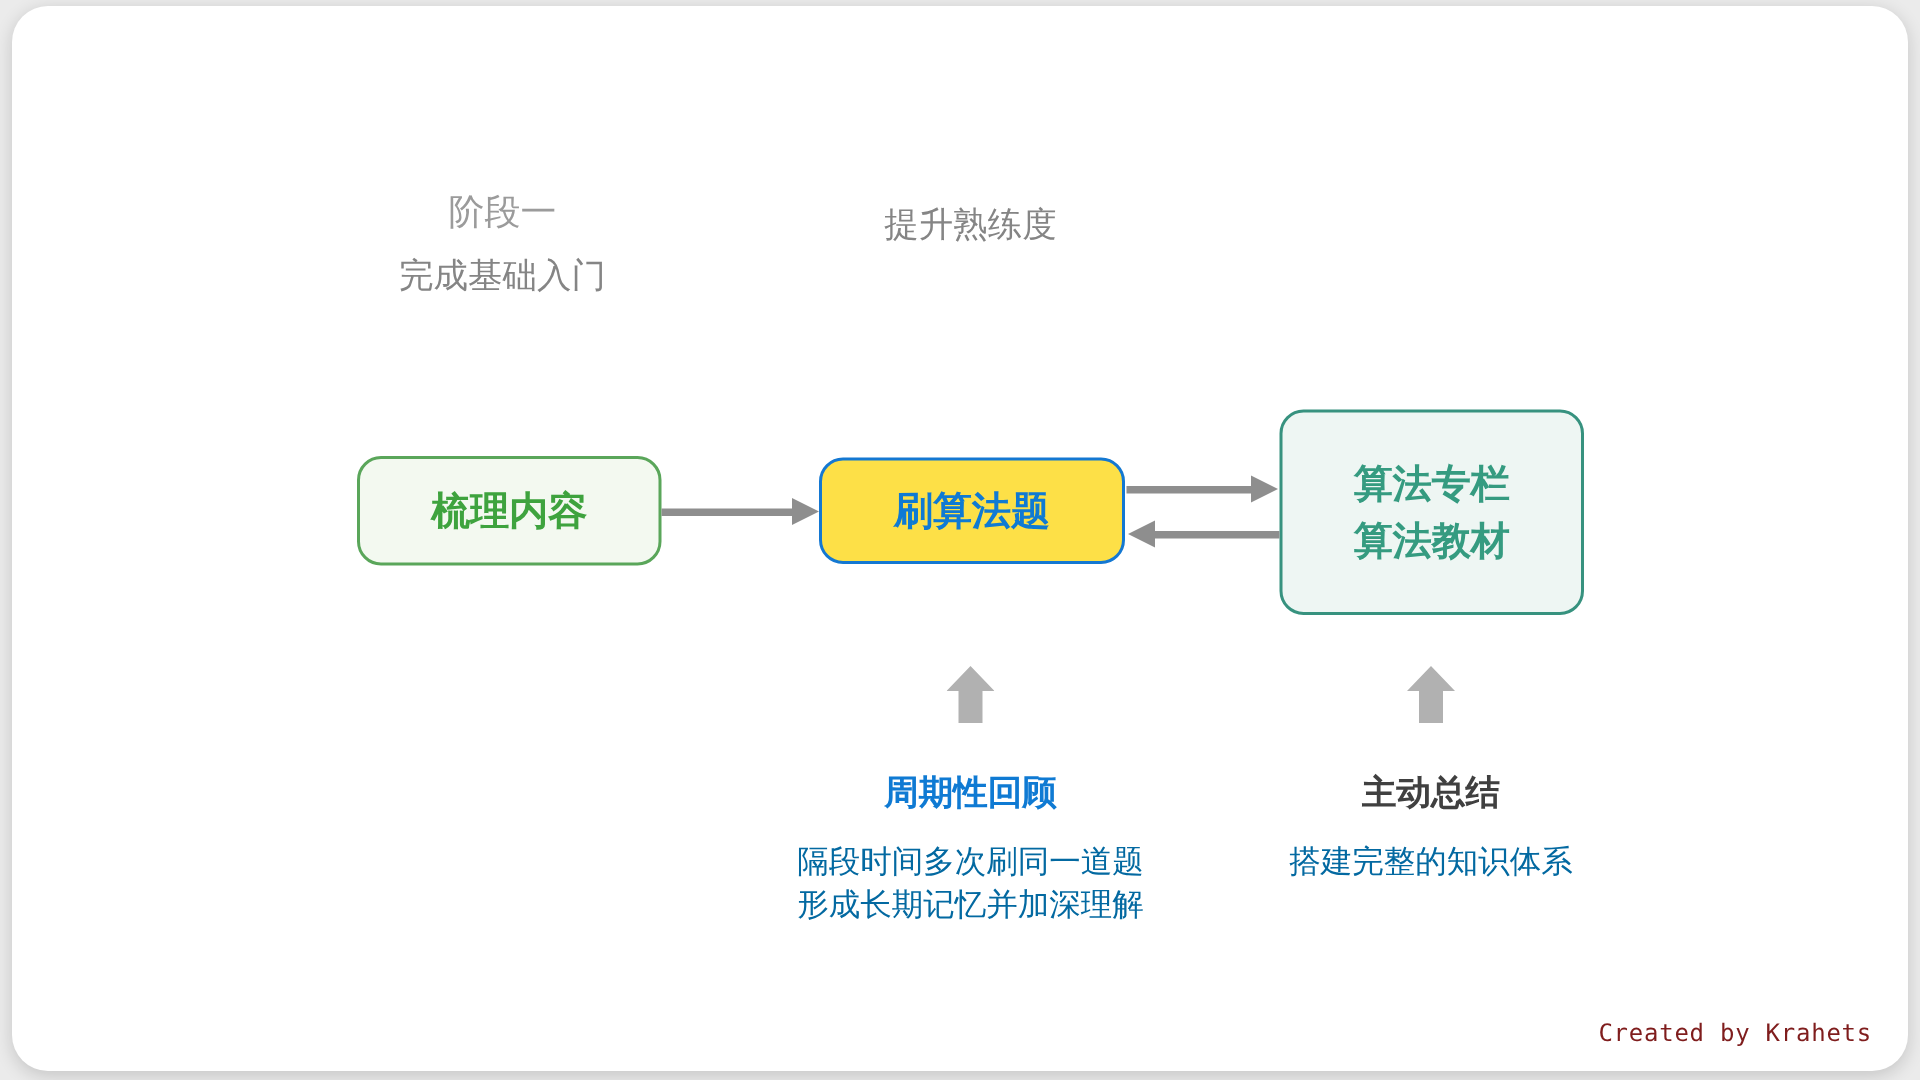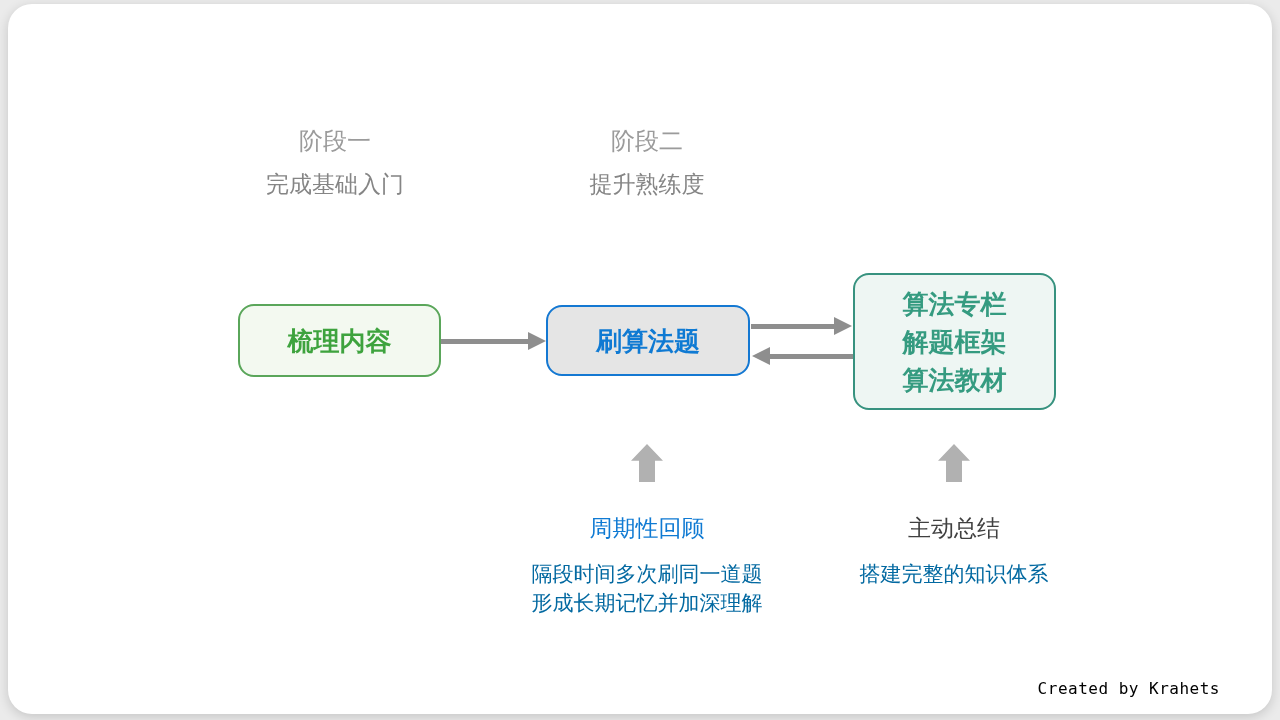--- a/index.html
+++ b/index.html
@@ -23,78 +23,76 @@
   .stage-subtitle { font-size: 23px; line-height: 32px; font-weight: normal; color: #858585; margin-top: 10px; }
 
   
   .node {
     display: flex; flex-direction: column; align-items: center; justify-content: center;
     border-radius: 16px; box-sizing: border-box;
     font-weight: bold; font-size: 26px;
   }
   .node-line { line-height: 38px; white-space: nowrap; }
   .node-green { border: 2.5px solid #5aa65a; background: #f3f9f0; color: #3ea33e; }
-  .node-blue  { border: 2.5px solid #1478d2; background: #e5e5e5; color: #0f7ad3; }
+  .node-blue  { border: 2.5px solid #1478d2; background: #fde047; color: #0f7ad3; }
   .node-teal  { border: 2.5px solid #37927f; background: #eef6f3; color: #359b80; }
 
   
   .h-arrow { height: 18px; }
   .h-arrow .shaft { position: absolute; top: 6.5px; height: 5px; background: #8e8e8e; }
   .h-arrow.right .shaft { left: 0; right: 16px; }
   .h-arrow.left  .shaft { right: 0; left: 16px; }
   .h-arrow .head { position: absolute; top: 0; width: 0; height: 0;
     border-top: 9px solid transparent; border-bottom: 9px solid transparent; }
   .h-arrow.right .head { right: 0; border-left: 18px solid #8e8e8e; }
   .h-arrow.left  .head { left: 0;  border-right: 18px solid #8e8e8e; }
 
   
   .up-arrow {
     width: 32px; height: 38px; background: #b1b1b1;
     clip-path: polygon(50% 0, 100% 44%, 75% 44%, 75% 100%, 25% 100%, 25% 44%, 0 44%);
   }
 
   
-  .annot-title { width: 240px; top: 509px; text-align: center; font-size: 23px; font-weight: normal; white-space: nowrap; }
+  .annot-title { width: 240px; top: 509px; text-align: center; font-size: 23px; font-weight: bold; white-space: nowrap; }
   .annot-title.blue { color: #0f7ad3; }
   .annot-title.teal { color: #404040; }
   .annot-desc { width: 320px; top: 556px; text-align: center; font-size: 21px; line-height: 29px; color: #0369a1; }
   .annot-desc div { white-space: nowrap; }
 
   .footer-credit {
-    right: 52px; top: 675px;
+    right: 24px; top: 675px;
     font-family: "DejaVu Sans Mono", "Liberation Mono", monospace;
-    font-size: 16px; color: #000000; letter-spacing: 0.5px;
+    font-size: 16px; color: #7f1d1d; letter-spacing: 0.5px;
   }
 </style>
 </head>
 <body>
 
 <div class="canvas">
   <div class="card">
 
     <div class="abs stage-header" style="left:177px;">
       <div class="stage-label">阶段一</div>
       <div class="stage-subtitle">完成基础入门</div>
     </div>
     <div class="abs stage-header" style="left:489px;">
-      <div class="stage-label">阶段二</div>
       <div class="stage-subtitle">提升熟练度</div>
     </div>
 
     <div class="abs node node-green" style="left:230px; top:300px; width:203px; height:73px;">
       <div class="node-line">梳理内容</div>
     </div>
 
     <div class="abs node node-blue" style="left:538px; top:301px; width:204px; height:71px;">
       <div class="node-line">刷算法题</div>
     </div>
 
     <div class="abs node node-teal" style="left:845px; top:269px; width:203px; height:137px;">
       <div class="node-line">算法专栏</div>
-      <div class="node-line">解题框架</div>
       <div class="node-line">算法教材</div>
     </div>
 
     <div class="abs h-arrow right" style="left:433px; top:328px; width:105px;">
       <div class="shaft"></div>
       <div class="head"></div>
     </div>
     <div class="abs h-arrow right" style="left:743px; top:313px; width:101px;">
       <div class="shaft"></div>
       <div class="head"></div>

